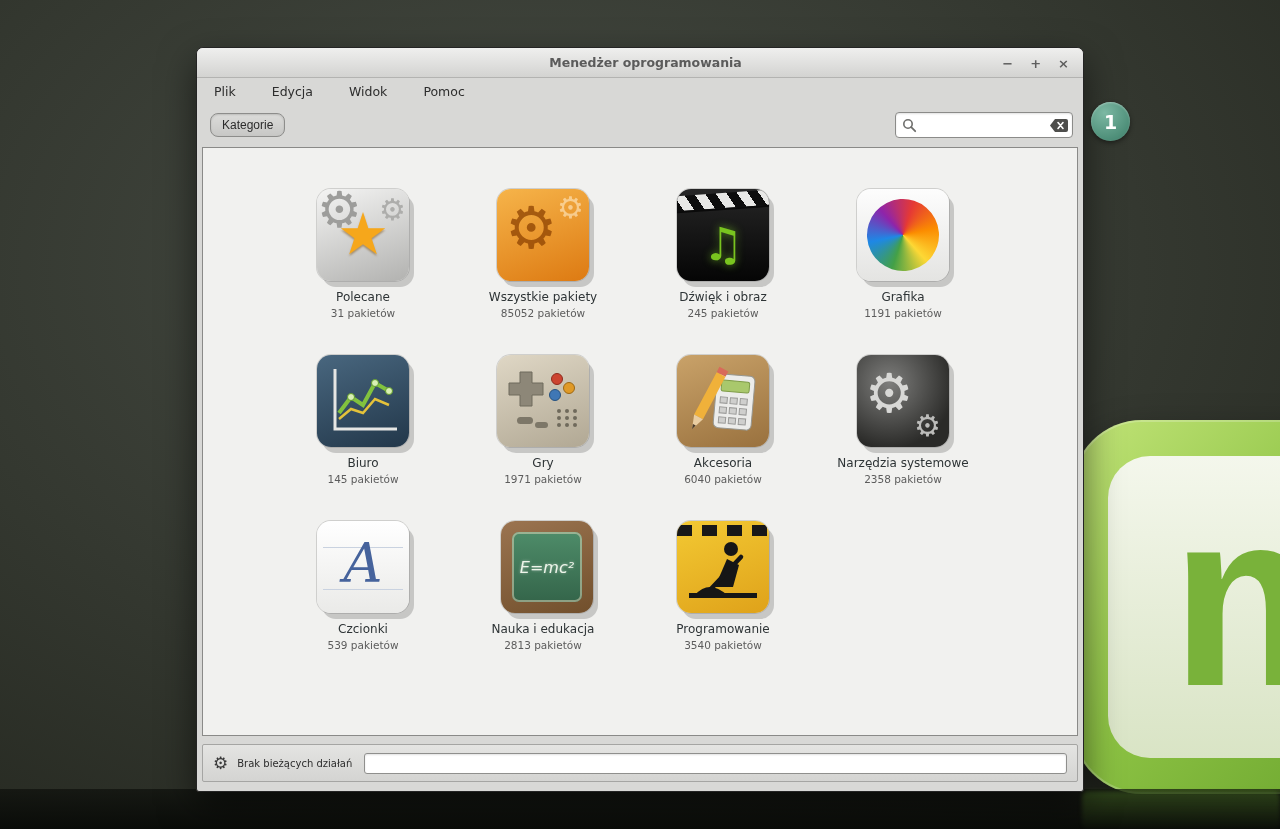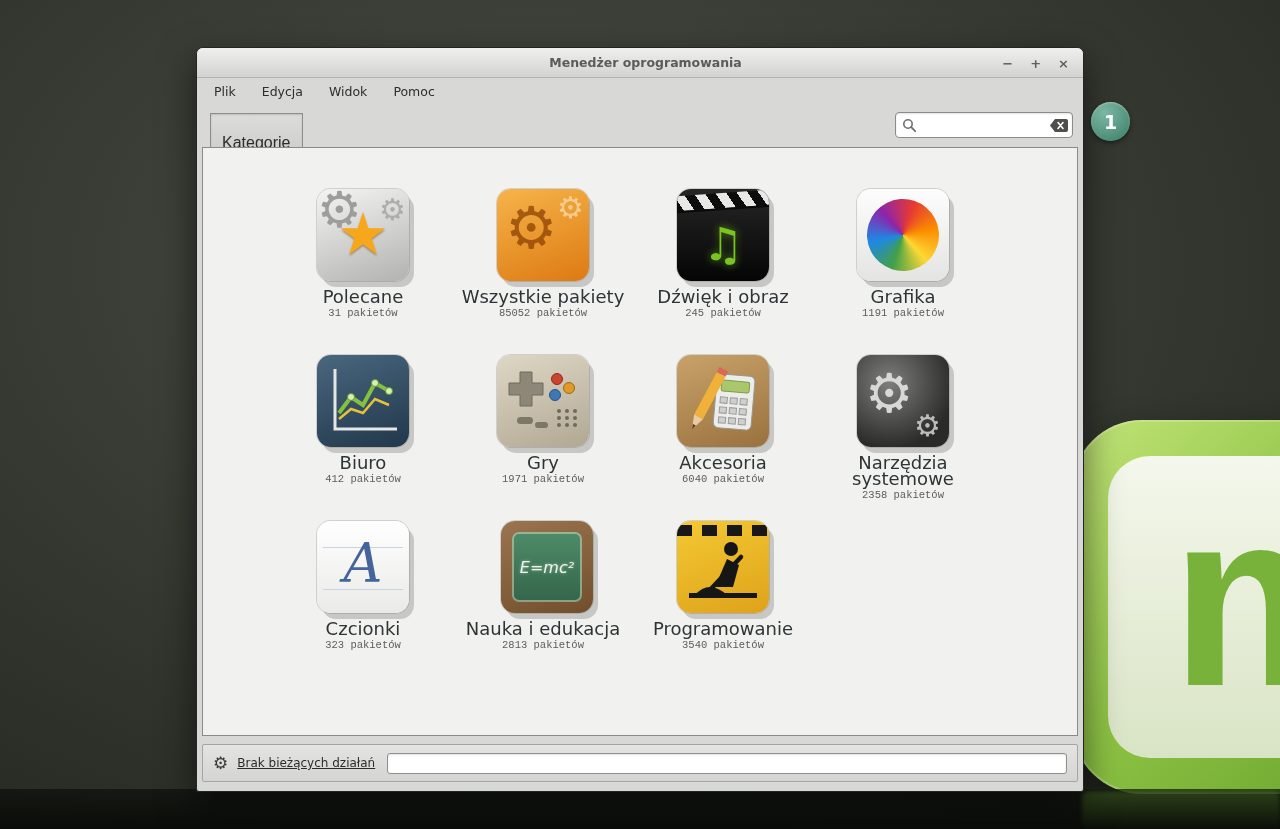--- a/index.html
+++ b/index.html
@@ -37,46 +37,46 @@
     background:#d8d8d6; border:1px solid #242424; border-radius:7px 7px 3px 3px;
     box-shadow: 0 14px 36px rgba(0,0,0,.55); }
 
   .titlebar { position:relative; height:30px; border-radius:6px 6px 0 0;
     background: linear-gradient(#efefee,#d3d3d1); border-bottom:1px solid #b3b3b1;
     display:flex; align-items:center; justify-content:center;padding-left:11px; }
   .title { font-size:12.5px; font-weight:bold; color:#5b5b5b; }
   .win-controls { position:absolute; right:14px; top:0; height:30px; display:flex; gap:17px; align-items:center; }
   .win-btn { color:#5f5f5f; font-size:13px; font-weight:bold; cursor:default; line-height:1; }
 
-  .menubar { height:26px; display:flex; align-items:center; padding-left:10px; gap:12px; }
+  .menubar { height:26px; display:flex; align-items:center; padding-left:10px; gap:22px; }
   .menu-item { font-size:12.5px; color:#2d2d2d; padding:3px 7px; border-radius:3px; }
 
   .toolbar { position:relative; height:43px; }
-  .btn-categories { position:absolute; left:13px; top:9px; padding:20px 11px;
-    font-size:16px; color:#2c2c2c;
-    background: linear-gradient(#dcdcda,#c7c7c5); border:1px solid #8d8d8b; border-radius:0;
+  .btn-categories { position:absolute; left:13px; top:9px; padding:4px 11px;
+    font-size:12px; color:#2c2c2c;
+    background: linear-gradient(#dcdcda,#c7c7c5); border:1px solid #8d8d8b; border-radius:8px;
     box-shadow: inset 0 1px 2px rgba(0,0,0,.14); }
   .search-entry { position:absolute; right:10px; top:8px; width:178px; height:26px;
     background:#fff; border:1px solid #8b8b89; border-radius:4px;
     display:flex; align-items:center; padding:0 4px 0 6px;
     box-shadow: inset 0 1px 2px rgba(0,0,0,.12); }
   .search-entry input { flex:1; border:none; outline:none; min-width:0; height:20px;
     font-size:12px; font-family:"DejaVu Sans",sans-serif; background:transparent; }
   .search-icon, .clear-icon { flex:none; display:flex; align-items:center; }
 
   
   .content { position:absolute; left:5px; right:5px; top:99px; height:589px;
     background:#f1f1ef; border:1px solid #8a8a88; }
 
   .grid { position:absolute; top:41px; left:70px; width:720px; display:flex; flex-wrap:wrap; }
   .cell { width:180px; min-height:166px; text-align:center; cursor:default; }
   .tileicon { width:92px; height:92px; margin:0 auto 8px auto; border-radius:14px; position:relative;
     overflow:hidden; box-shadow: 5px 6px 0 rgba(90,90,90,.28), 0 0 0 1px rgba(0,0,0,.14); }
-  .tname { font-size:18px; color:#2e3436; line-height:16px; }
-  .tcount { font-size:10.5px; color:#5c5c5c; margin-top:2px;font-family:Liberation Mono, monospace; }
+  .tname { font-size:12px; color:#2e3436; line-height:16px; }
+  .tcount { font-size:10.5px; color:#5c5c5c; margin-top:2px; }
   .g { position:absolute; line-height:1; }
 
   
   .icon-featured { background: linear-gradient(160deg,#f4f4f3,#b2b2b0); }
   .icon-featured .gb { left:0px; top:-4px; font-size:50px; color:#9d9d9b; }
   .icon-featured .gs { right:3px; top:6px; font-size:30px; color:#adadab; }
   .icon-featured .st { left:0; right:0; top:16px; text-align:center; font-size:58px; color:#f6a71b;
     text-shadow: 0 2px 2px rgba(120,70,0,.45); }
 
   .icon-all { background: linear-gradient(160deg,#f6b44a,#dd7a12); }
@@ -129,21 +129,21 @@
   
   .infobar { position:absolute; left:22px; right:22px; bottom:36px; height:23px;
     background:#fbfcc8; border:1px solid #d8d697; display:flex; align-items:center;
     padding-left:9px; font-size:12px; color:#2d2d2d; }
 
   .statusbar { position:absolute; left:5px; right:5px; bottom:9px; height:38px;
     border:1px solid #a5a5a3; border-radius:2px;
     background: linear-gradient(#e4e4e2,#d4d4d2);
     display:flex; align-items:center; padding:0 10px; }
   .status-gear { font-size:17px; color:#3a3a3a; margin-right:9px; }
-  .status-text { font-size:12px; color:#2c2c2c; white-space:nowrap;text-decoration:underline; }
+  .status-text { font-size:10px; color:#2c2c2c; white-space:nowrap; }
   .progress { flex:1; margin-left:12px; height:21px; background:#fff;
     border:1px solid #8f8f8d; border-radius:3px;
     box-shadow: inset 0 1px 2px rgba(0,0,0,.12); }
 </style>
 </head>
 <body>
 
 <div class="mint-logo">
   <div class="mint-logo-inner"></div>
   <div class="mint-logo-m">m</div>
@@ -235,21 +235,21 @@
           <svg width="92" height="92" viewBox="0 0 92 92">
             <path d="M18 14 V74 H80" fill="none" stroke="#e6e6e4" stroke-width="3"></path>
             <polyline points="22,64 34,54 46,58 58,44 72,50" fill="none" stroke="#e4c23a" stroke-width="2.5"></polyline>
             <polyline points="22,58 34,42 46,50 58,28 72,36" fill="none" stroke="#82c23e" stroke-width="4"></polyline>
             <circle cx="34" cy="42" r="3.5" fill="#d9f0b4" stroke="#5f9a28"></circle>
             <circle cx="58" cy="28" r="3.5" fill="#d9f0b4" stroke="#5f9a28"></circle>
             <circle cx="72" cy="36" r="3.5" fill="#d9f0b4" stroke="#5f9a28"></circle>
           </svg>
         </div>
         <div class="tname">Biuro</div>
-        <div class="tcount">412 pakietów</div>
+        <div class="tcount">145 pakietów</div>
       </div>
 
       <div class="cell">
         <div class="tileicon icon-games">
           <svg width="92" height="92" viewBox="0 0 92 92">
             <path d="M23 17 h12 v11 h11 v12 h-11 v11 h-12 v-11 h-11 v-12 h11 z" fill="#8d8778" stroke="#6e6a5c"></path>
             <circle cx="60" cy="24" r="5.5" fill="#cc4430" stroke="#8e2c1e"></circle>
             <circle cx="72" cy="33" r="5.5" fill="#e09a27" stroke="#9c6815"></circle>
             <circle cx="58" cy="40" r="5.5" fill="#3f77b5" stroke="#26517f"></circle>
             <g fill="#6f6a5c">
@@ -310,21 +310,21 @@
         <div class="tcount">2358 pakietów</div>
       </div>
 
       <div class="cell">
         <div class="tileicon icon-fonts">
           <div class="gl1"></div>
           <div class="gl2"></div>
           <span class="g la">A</span>
         </div>
         <div class="tname">Czcionki</div>
-        <div class="tcount">323 pakietów</div>
+        <div class="tcount">539 pakietów</div>
       </div>
 
       <div class="cell">
         <div class="tileicon icon-education">
           <div class="board">
             <span class="formula">E=mc²</span>
           </div>
         </div>
         <div class="tname">Nauka i edukacja</div>
         <div class="tcount">2813 pakietów</div>

